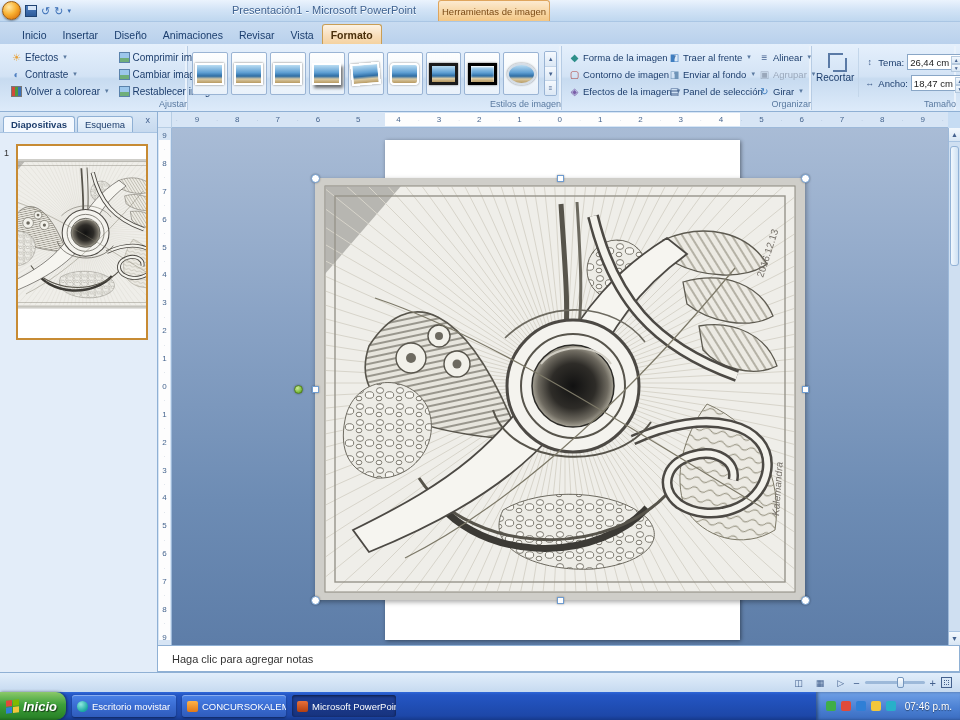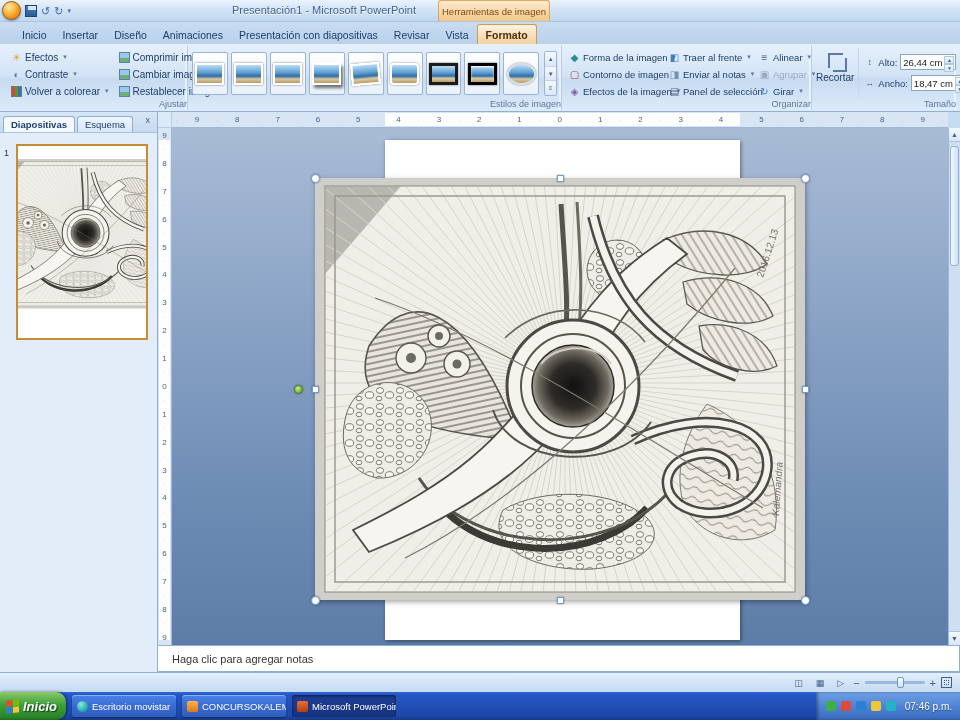--- a/index.html
+++ b/index.html
@@ -159,21 +159,20 @@
     </div>
     <div class="title-text">Presentación1 - Microsoft PowerPoint</div>
     <div class="ctx-header">Herramientas de imagen</div>
   </div>
 
   <div class="tabrow">
     <span class="tab">Inicio</span>
     <span class="tab">Insertar</span>
     <span class="tab">Diseño</span>
     <span class="tab">Animaciones</span>
-    <span class="tab">Presentación con diapositivas</span>
     <span class="tab">Revisar</span>
     <span class="tab">Vista</span>
     <span class="tab active">Formato</span>
   </div>
 
   <div class="ribbon">
 
     <div class="group" style="width:184px">
       <div class="cols">
         <div class="vcol">
@@ -262,21 +261,21 @@
               <span>Efectos de la imagen</span>
             </div>
         </div>
         <div class="vcol" style="width:88px">
           <div class="sbtn dd" style="font-size:9.5px">
               <span class="ic" style="color:#3f7ec0">◧</span>
               <span>Traer al frente</span>
             </div>
           <div class="sbtn dd" style="font-size:9.5px">
               <span class="ic" style="color:#6f94b8">◨</span>
-              <span>Enviar al notas</span>
+              <span>Enviar al fondo</span>
             </div>
           <div class="sbtn" style="font-size:9.5px">
               <span class="ic" style="color:#44618e">▤</span>
               <span>Panel de selección</span>
             </div>
         </div>
         <div class="vcol" style="width:56px">
           <div class="sbtn dd" style="font-size:9.5px">
               <span class="ic" style="color:#44618e">≡</span>
               <span>Alinear</span>
@@ -296,21 +295,21 @@
 
     <div class="group" style="width:144px;border-right:none">
       <div class="tam">
         <div class="crop-btn">
           <span class="crop-ic"></span>
           <span>Recortar</span>
         </div>
         <div class="fields">
           <div class="frow">
             <span class="ic" style="color:#44618e;font-size:9px">↕</span>
-            <span>Alto:</span>
+            <span>Tema:</span>
             <span class="spin">
                 <span>26,44 cm</span>
               <span class="arrs">
                   <span>▲</span>
                   <span>▼</span>
                 </span>
             </span>
           </div>
           <div class="frow">
             <span class="ic" style="color:#44618e;font-size:9px">↔</span>

